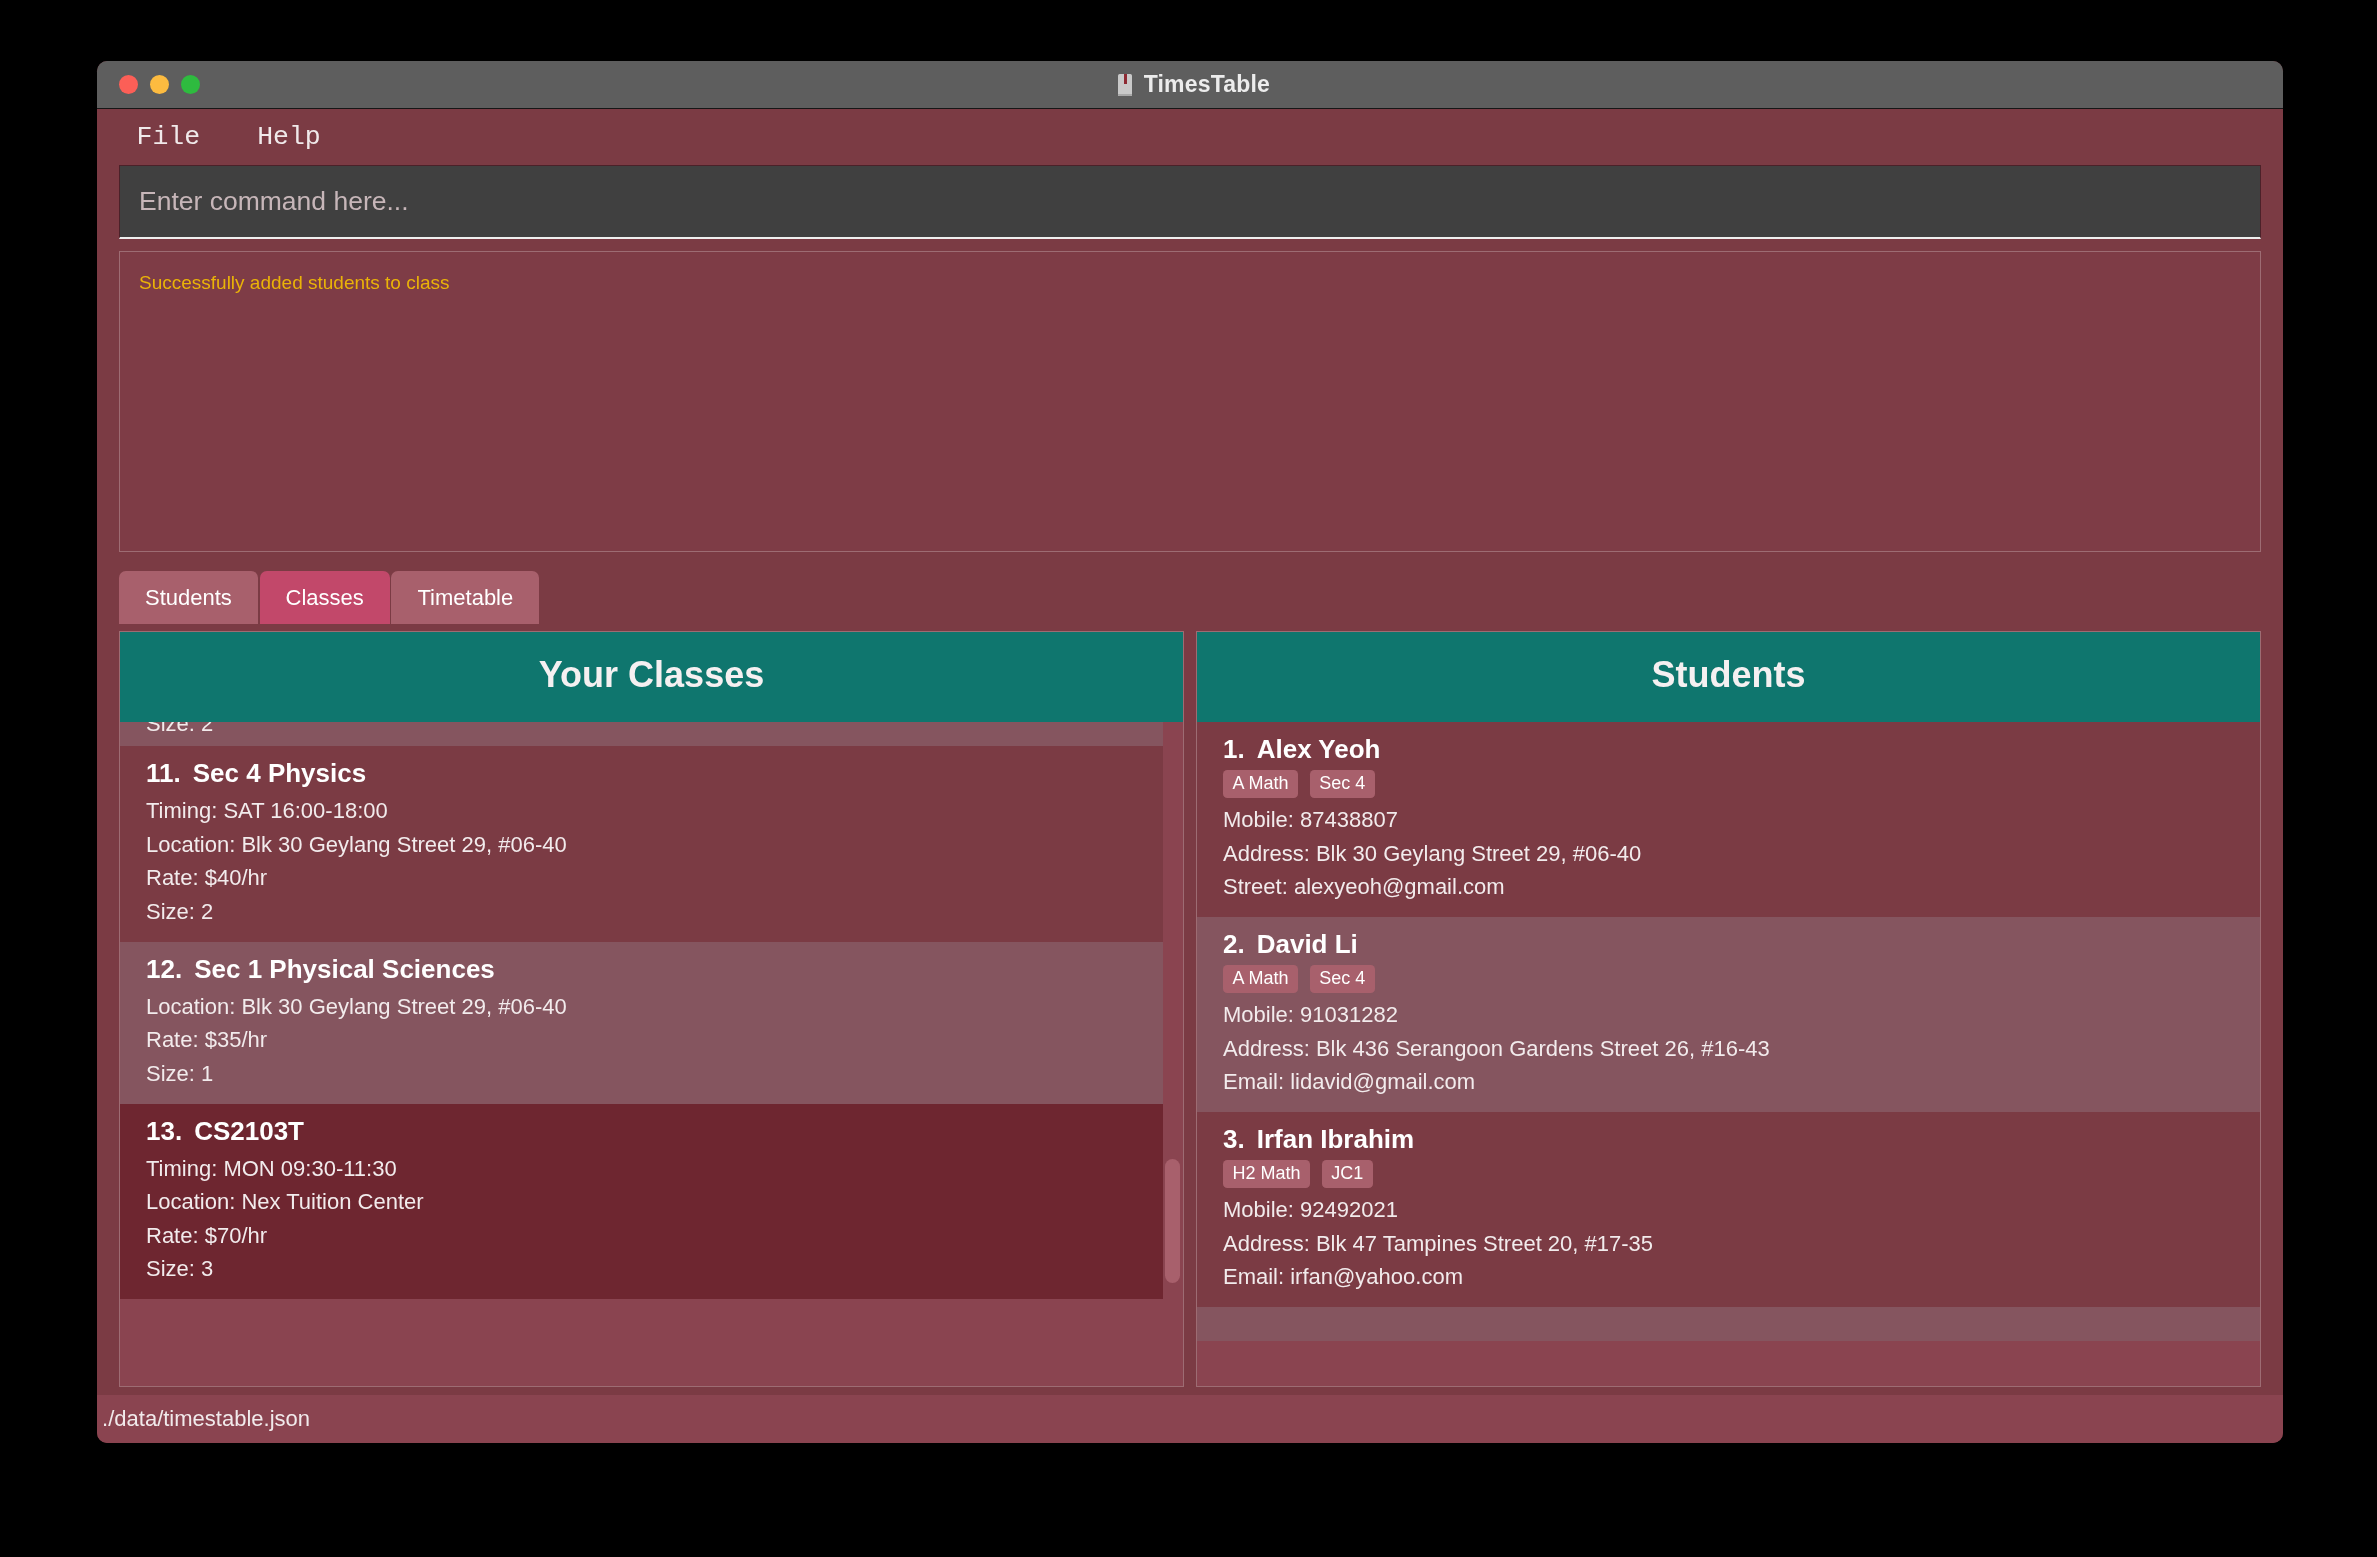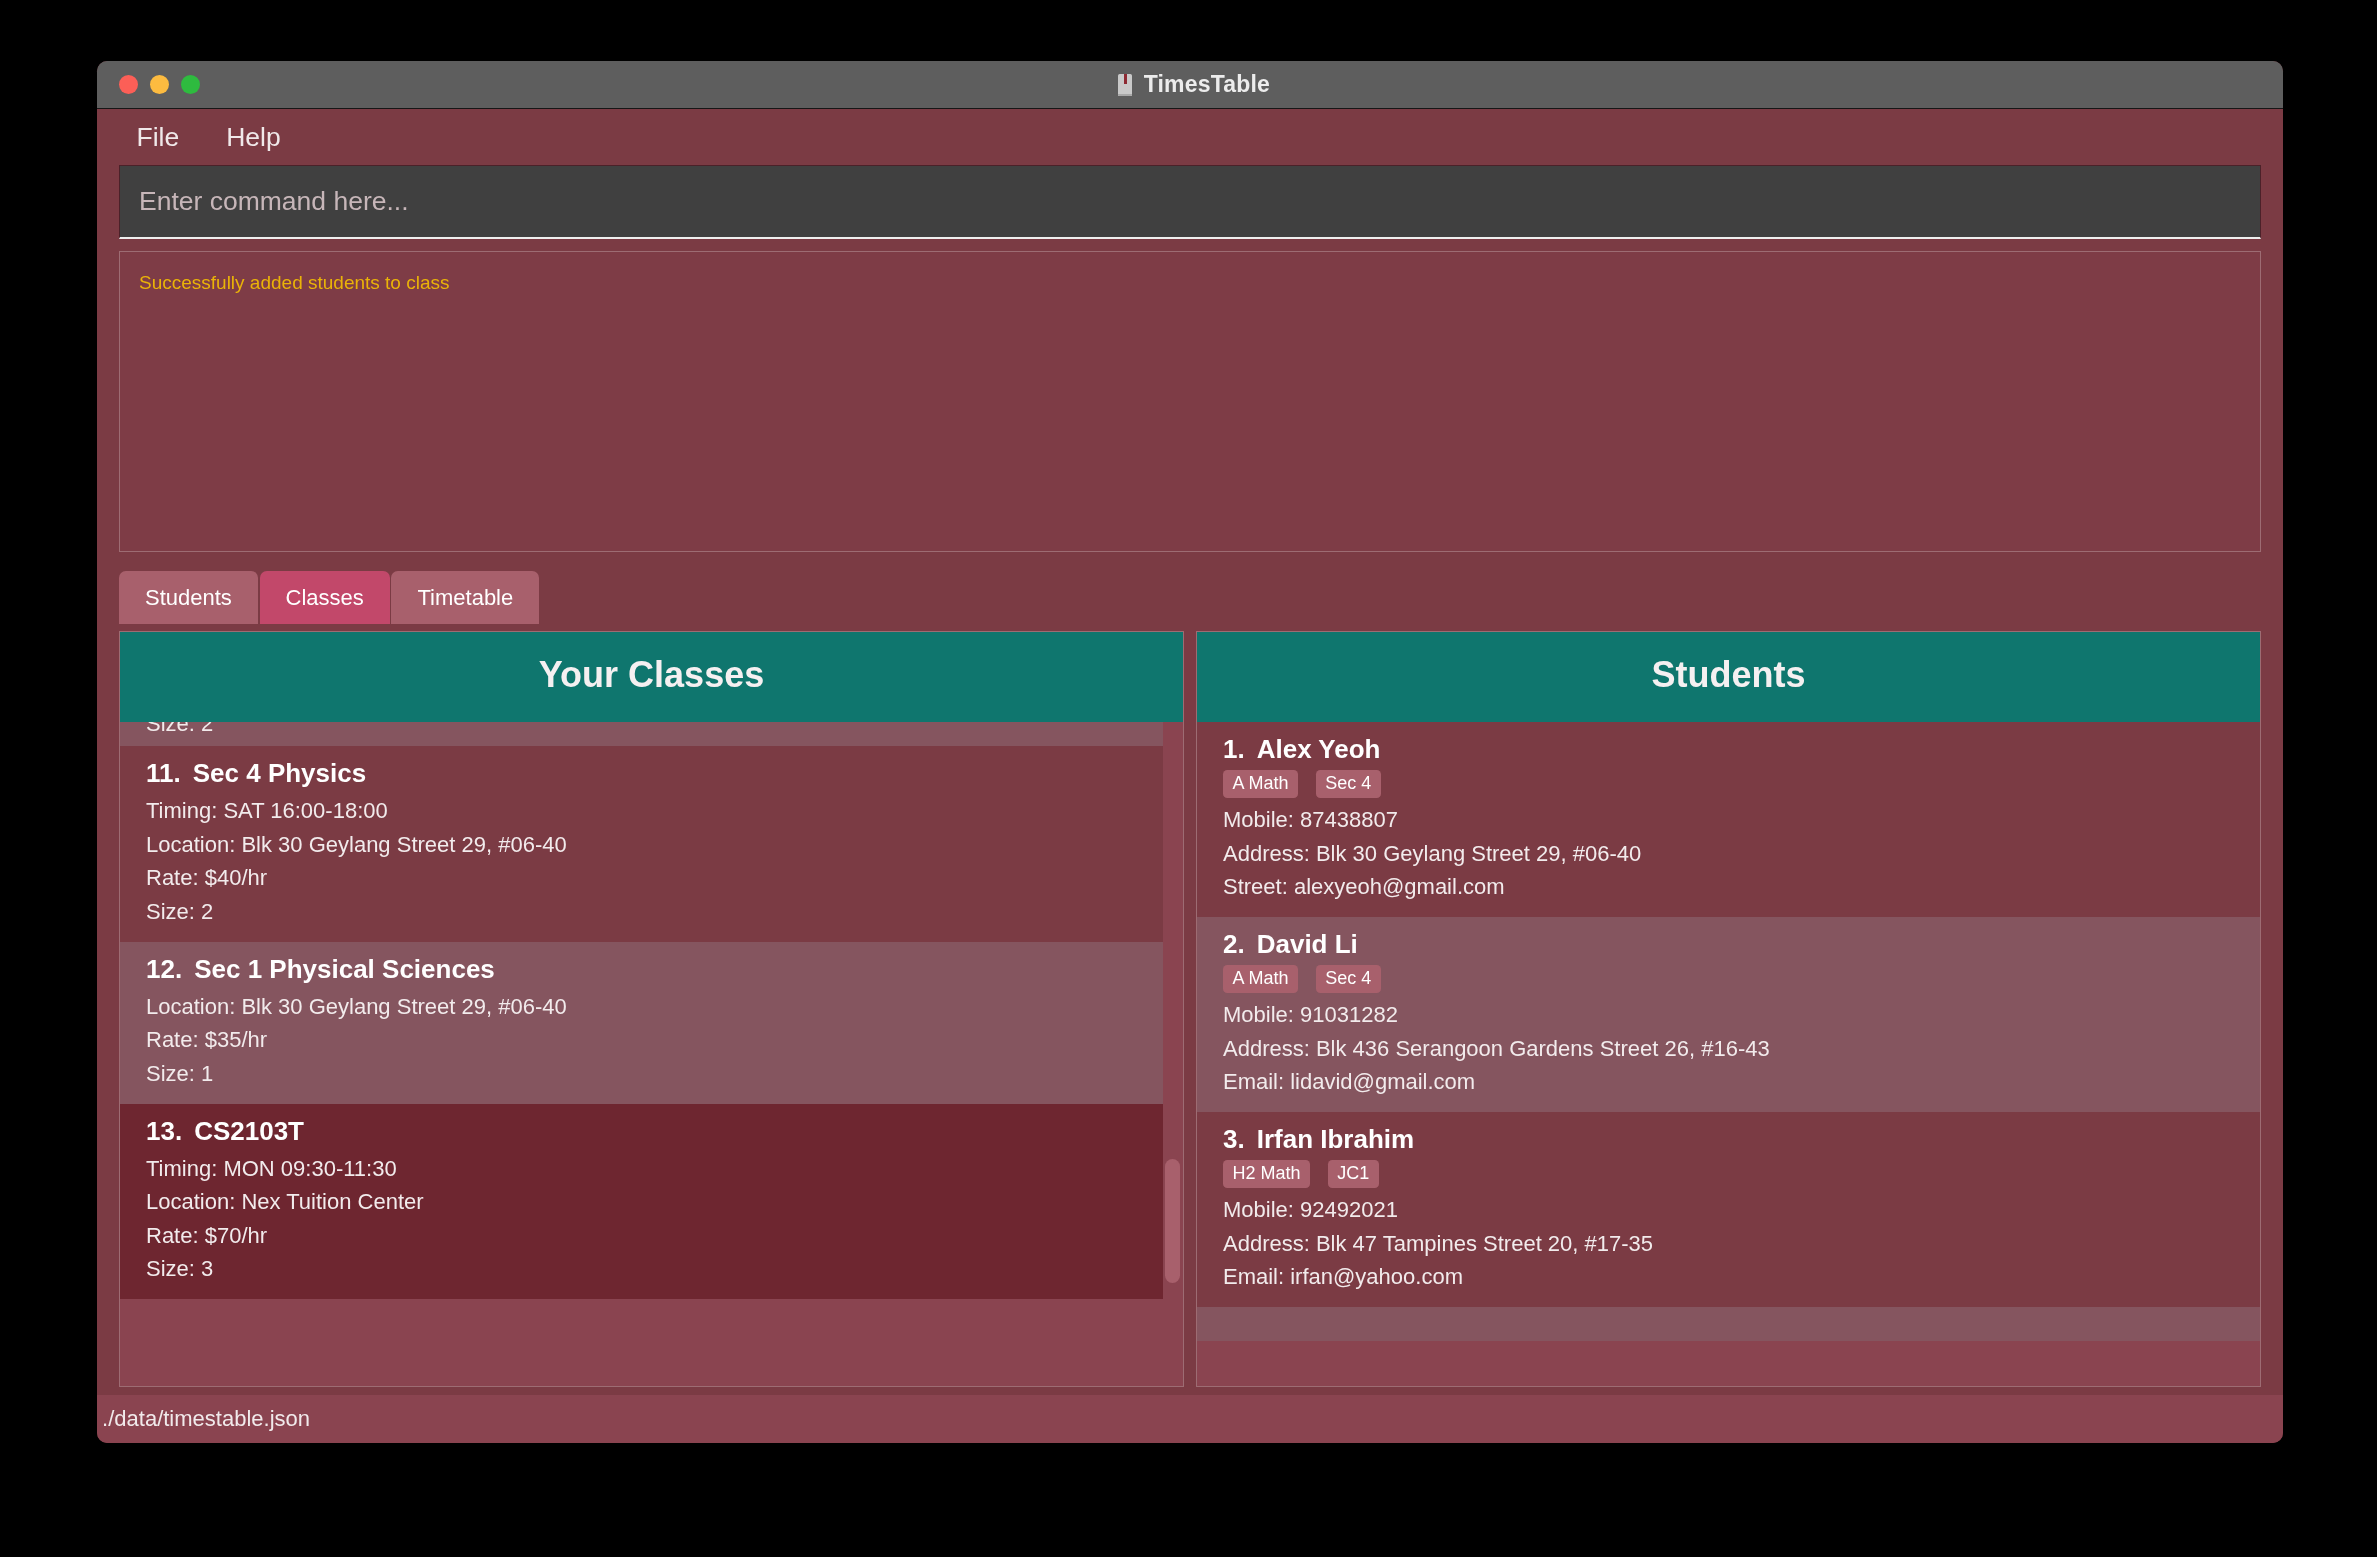--- a/index.html
+++ b/index.html
@@ -65,22 +65,23 @@
     font-size: 23px;
     font-weight: bold;
     letter-spacing: 0.2px;
   }
 
   
   #menubar {
     height: 56px;
     display: flex; align-items: center;
     padding-left: 20.5px;
-    gap: 9px;
-    flex: 0 0 auto;
+    gap: 19px;
+    flex: 0 0 auto;
+    font-family: Liberation Mono, monospace;
   }
   .menu-item {
     color: #f0e9ea;
     font-size: 26.5px;
     padding: 5.1px 19px;
     border-radius: 2.6px;
     cursor: default;
   }
 
   
@@ -176,21 +177,21 @@
     font-size: 26px;
     font-weight: bold;
     margin-bottom: 5.1px;
   }
   .row-head .idx { margin-right: 12px; }
   .row-line {
     color: #f2ebec;
     font-size: 22px;
     line-height: 1.52;
   }
-  .tags { display: flex; gap: 18px; margin: 3.4px 0 5.1px 0; }
+  .tags { display: flex; gap: 12px; margin: 3.4px 0 5.1px 0; }
   .tag {
     background: #a8606c;
     color: #ffffff;
     font-size: 18px;
     padding: 2.6px 9.4px 4.3px 9.4px;
     border-radius: 4.3px;
     white-space: nowrap;
   }
 
   

